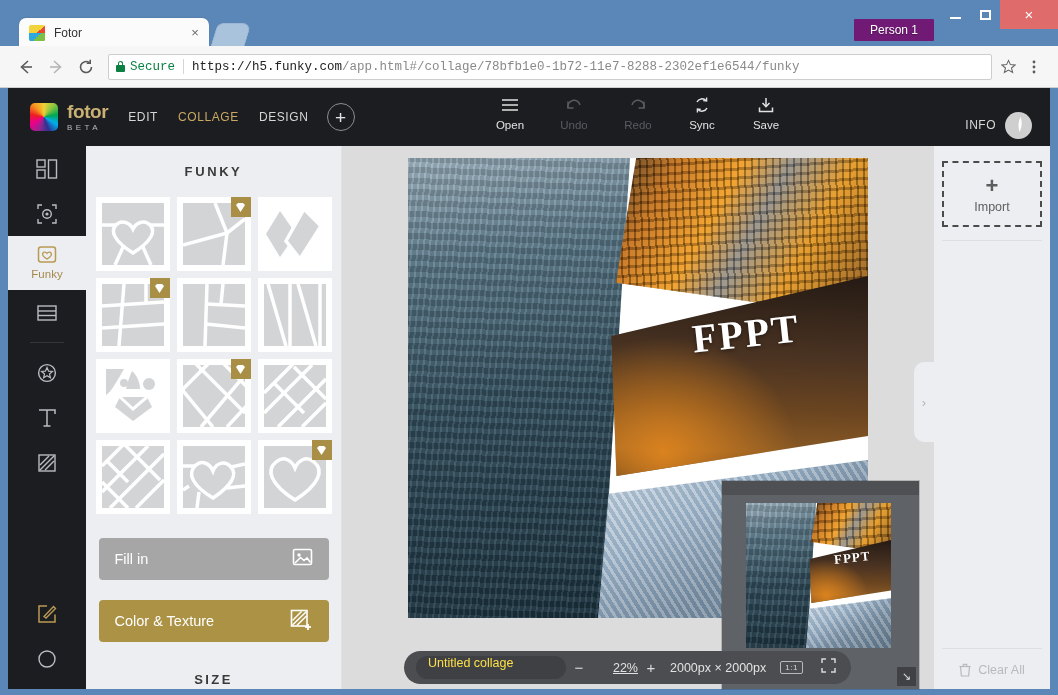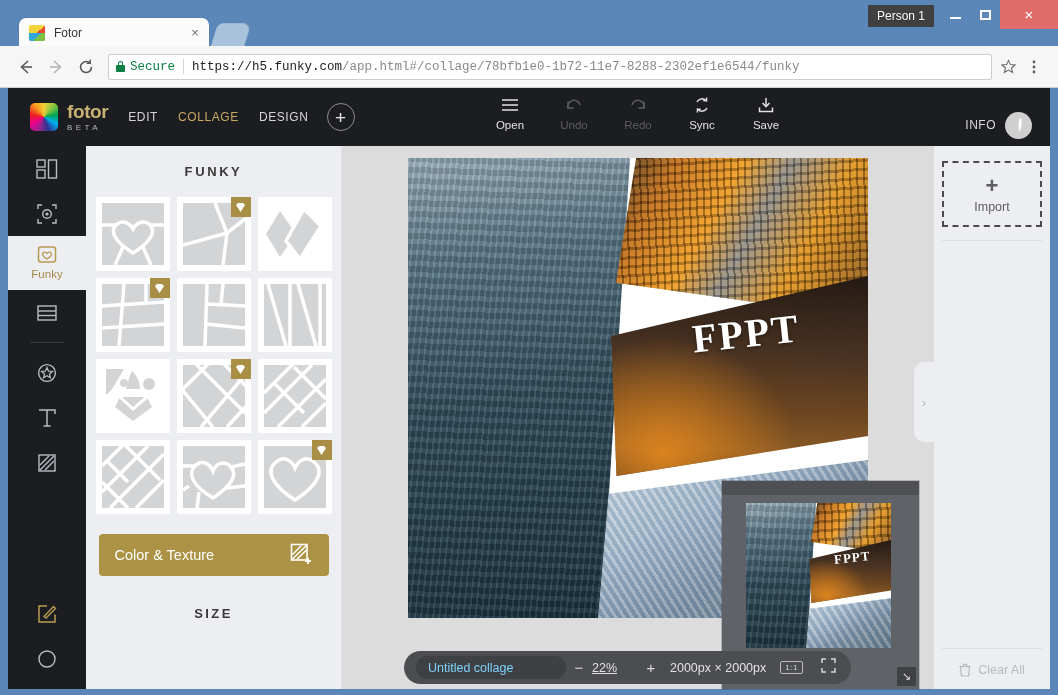--- a/index.html
+++ b/index.html
@@ -8,24 +8,24 @@
     font-family: "Liberation Sans", sans-serif;
     background: #5b87b8;
   }
 
   
   #window { position: relative; width: 1058px; height: 695px; background: #5b87b8; }
 
   #titlebar { position: absolute; left: 0; top: 0; width: 1058px; height: 30px; }
 
   #person-chip {
-    position: absolute; right: 124px; top: 5px;
-    height: 22px; padding: 0 9px;
+    position: absolute; right: 124px; top: 19px;
+    height: 22px; padding: 0 16px;
     display: flex; align-items: center;
-    background: #404040; color: #fff; font-size: 12px;
+    background: #701a75; color: #fff; font-size: 12px;
     border-radius: 1px;
     text-shadow: 0 1px 1px rgba(0,0,0,.35);
   }
   .wbtn {
     position: absolute; top: 0; height: 29px; width: 30px;
     display: flex; align-items: center; justify-content: center;
     color: #fff;
   }
   #btn-min { right: 88px; }
   #btn-max { right: 58px; }
@@ -226,25 +226,25 @@
   }
 
   
   #zoombar {
     position: absolute; left: 404px; top: 651px; width: 447px; height: 33px;
     background: #4b4d51; border-radius: 17px;
     display: flex; align-items: center; padding: 0 12px; z-index: 30;
   }
   #collage-name {
     width: 150px; height: 23px; background: #3e4044; border-radius: 12px;
-    display: flex; align-items: center; padding: 0 12px;
-    color: #7dd3fc; font-size: 12.5px;
+    display: flex; align-items: flex-start; padding: 0 12px;
+    color: #fde047; font-size: 12.5px;
   }
   .zbtn { color: #dcdcdc; font-size: 15px; width: 26px; text-align: center; }
-  #zoom-pct { color: #e2e2e2; font-size: 12.5px; width: 46px; text-align: left;
+  #zoom-pct { color: #e2e2e2; font-size: 12.5px; width: 46px; text-align: right;
      text-decoration: underline; }
   #dims { color: #e2e2e2; font-size: 12.5px; margin-left: 6px; white-space: nowrap; }
   #one-to-one {
     margin-left: 14px; border: 1px solid #b9b9b9; border-radius: 2px;
     color: #d8d8d8; font-size: 8px; padding: 1px 4px; letter-spacing: .5px;
   }
   #fullscreen-btn { margin-left: 18px; color: #d8d8d8; }
 
   
   #right-panel {
@@ -694,20 +694,30 @@
           <div class="crown">
             <svg width="11" height="11" viewBox="0 0 11 11">
               <path d="M1 3 L10 3 L5.5 10 Z" fill="#fff"></path>
                 <path d="M1 3 L3 1 L8 1 L10 3" fill="#fff"></path>
             </svg>
           </div>
         </div>
 
       </div>
 
+      <div class="panel-btn" id="btn-fillin">
+        <span>Fill in</span>
+        <span>
+          <svg width="21" height="21" viewBox="0 0 21 21">
+            <rect x="1.5" y="2.5" width="18" height="15" rx="1.5" fill="none" stroke="#fff" stroke-width="1.6"></rect>
+            <circle cx="7" cy="8" r="1.7" fill="#fff"></circle>
+            <path d="M3 16 L8.5 10.5 L12 13.5 L15 11 L18.5 15.5" fill="none" stroke="#fff" stroke-width="1.6"></path>
+          </svg>
+        </span>
+      </div>
 
       <div class="panel-btn" id="btn-color">
         <span>Color &amp; Texture</span>
         <span>
           <svg width="23" height="22" viewBox="0 0 23 22">
             <rect x="1.5" y="1.5" width="15.5" height="15.5" fill="none" stroke="#fff" stroke-width="1.6"></rect>
             <line x1="2.5" y1="11.5" x2="11.5" y2="2.5" stroke="#fff" stroke-width="1.5"></line>
             <line x1="2.5" y1="16" x2="16.5" y2="2.5" stroke="#fff" stroke-width="1.5"></line>
             <line x1="7" y1="16.2" x2="16.5" y2="7" stroke="#fff" stroke-width="1.5"></line>
             <line x1="18" y1="15" x2="18" y2="21" stroke="#fff" stroke-width="1.8"></line>

